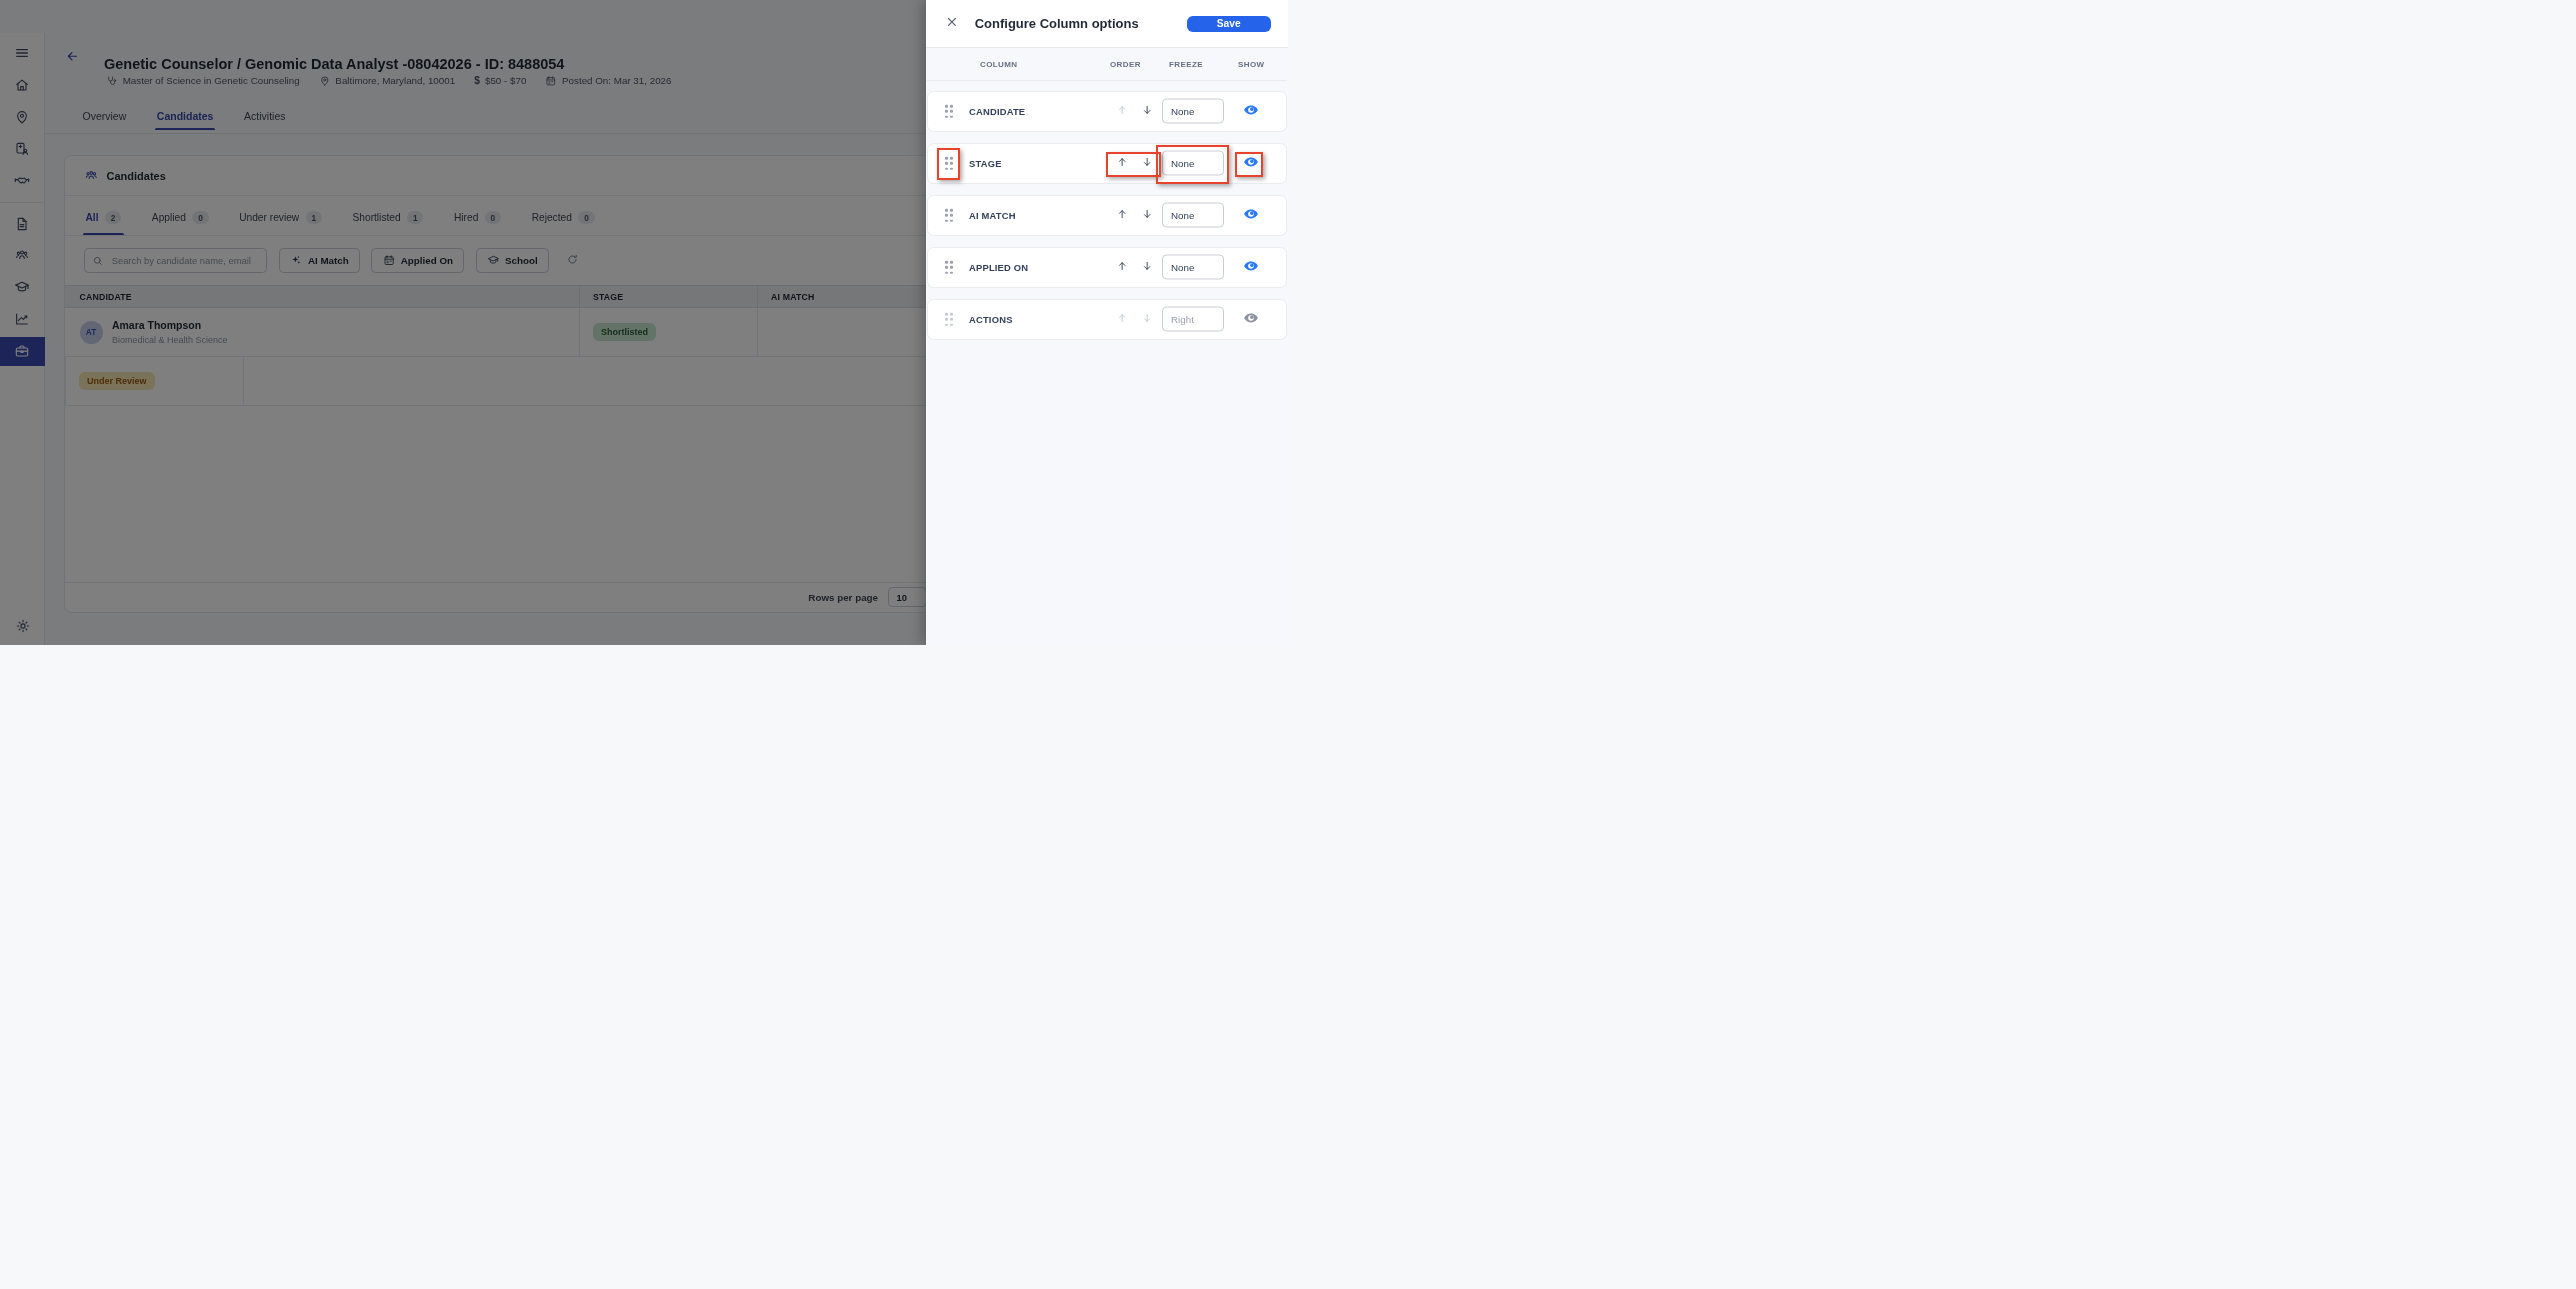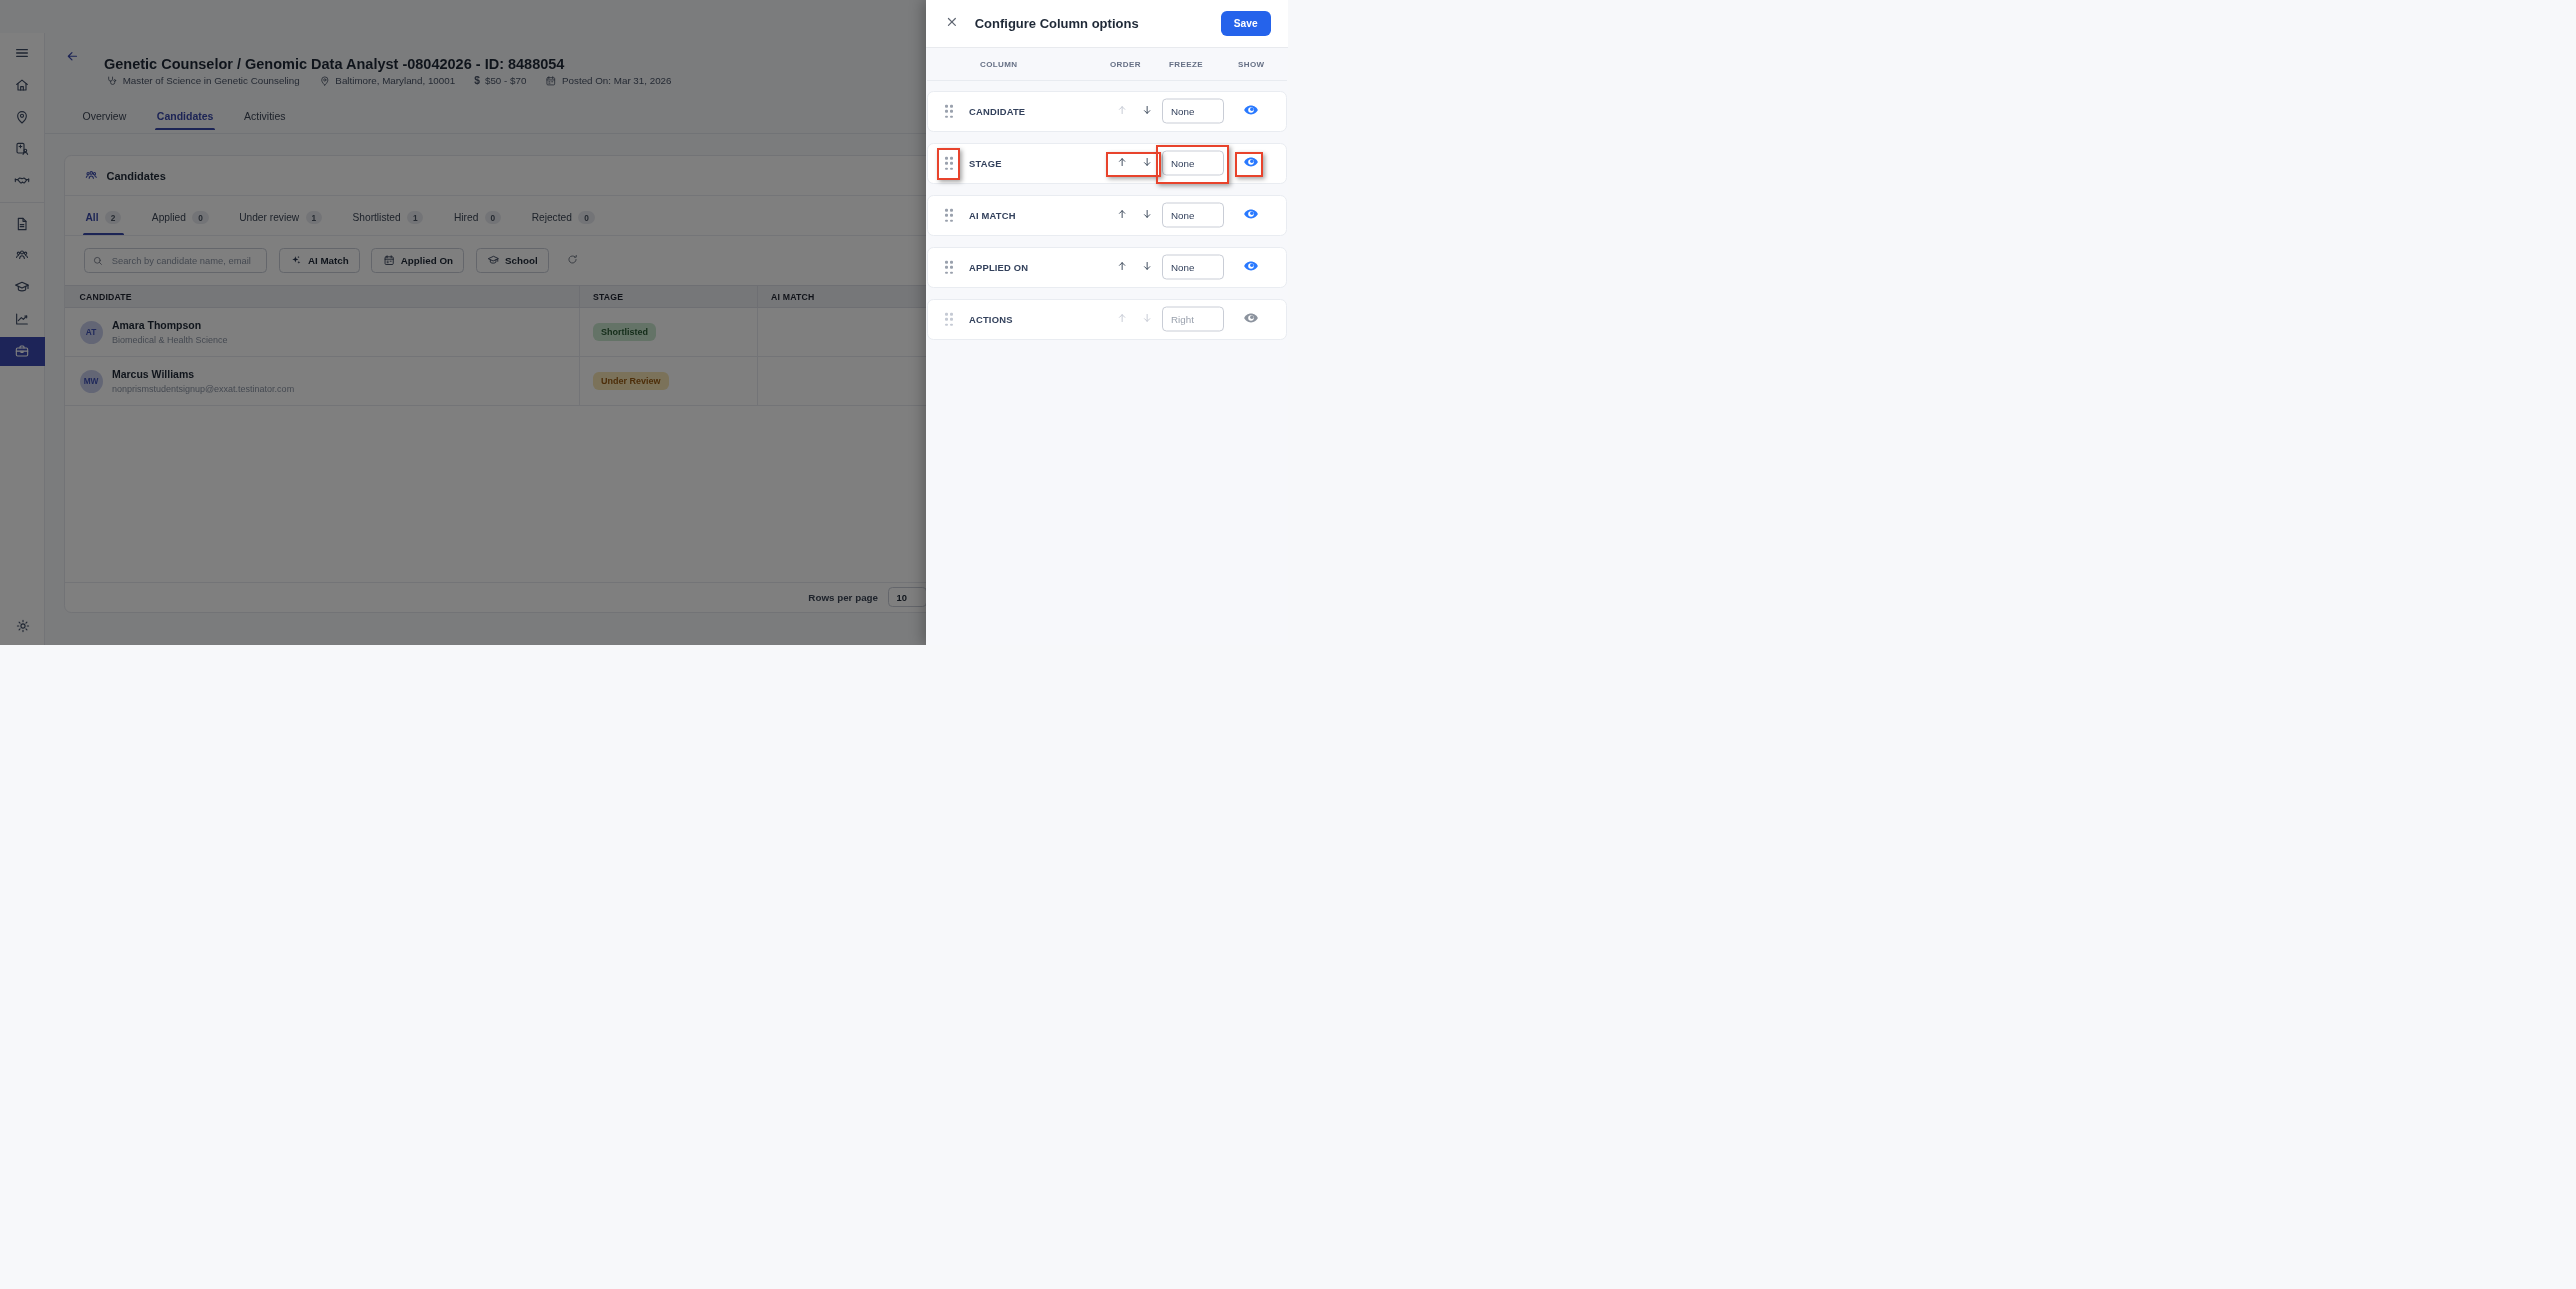--- a/index.html
+++ b/index.html
@@ -114,21 +114,21 @@
   .overlay{position:absolute;top:0;left:0;width:926px;height:645px;background:rgba(0,0,0,.5);z-index:40;}
 
   
   .drawer{position:absolute;top:0;left:926px;right:0;bottom:0;background:#fff;z-index:50;
           box-shadow:-4.4px 0 13px rgba(0,0,0,.25);display:flex;flex-direction:column;}
   .drawer-header{height:48px;flex:none;display:flex;align-items:center;gap:14.5px;
                  padding:0 17.4px;border-bottom:0.7px solid #e8eaee;background:#fff;}
   .close-btn{background:none;border:none;color:#5f6672;display:flex;padding:1.5px;}
   .close-btn svg{width:13.8px;height:13.8px;}
   .drawer-title{font-size:13px;font-weight:700;color:#1f2937;}
-  .save-btn{margin-left:auto;height:25px;padding:0 13px;background:#2563eb;color:#fff;
+  .save-btn{margin-left:auto;height:16px;padding:0 30px;background:#2563eb;color:#fff;
             border:none;border-radius:5.8px;font-size:10.2px;font-weight:600;}
   .drawer-body{flex:1;background:#f7f8fb;padding:0 1px;position:relative;overflow:hidden;}
   .cfg-head{position:relative;height:32px;font-size:8px;font-weight:700;color:#667085;
             letter-spacing:0.4px;}
   .cfg-head span{position:absolute;top:12.3px;}
   .h-column{left:53px;}
   .h-order{left:183px;}
   .h-freeze{left:242px;}
   .h-show{left:311px;}
   .cfg-divider{height:0.7px;background:#e8ebf0;margin-bottom:10.2px;}
@@ -425,27 +425,20 @@
                 <div class="cand-name">Amara Thompson</div>
                 <div class="cand-sub">Biomedical &amp; Health Science</div>
               </span>
             </div>
             <div class="cell-stage">
               <span class="pill green">Shortlisted</span>
             </div>
             <div class="cell-ai"></div>
           </div>
           <div class="trow">
-            <div class="cell-cand">
-              <span class="avatar">MW</span>
-              <span>
-                <div class="cand-name">Marcus Williams</div>
-                <div class="cand-sub">nonprismstudentsignup@exxat.testinator.com</div>
-              </span>
-            </div>
             <div class="cell-stage">
               <span class="pill amber">Under Review</span>
             </div>
             <div class="cell-ai"></div>
           </div>
         </div>
       <div class="card-footer">
         <span>Rows per page</span>
         <span class="rpp-box">10</span>
       </div>

